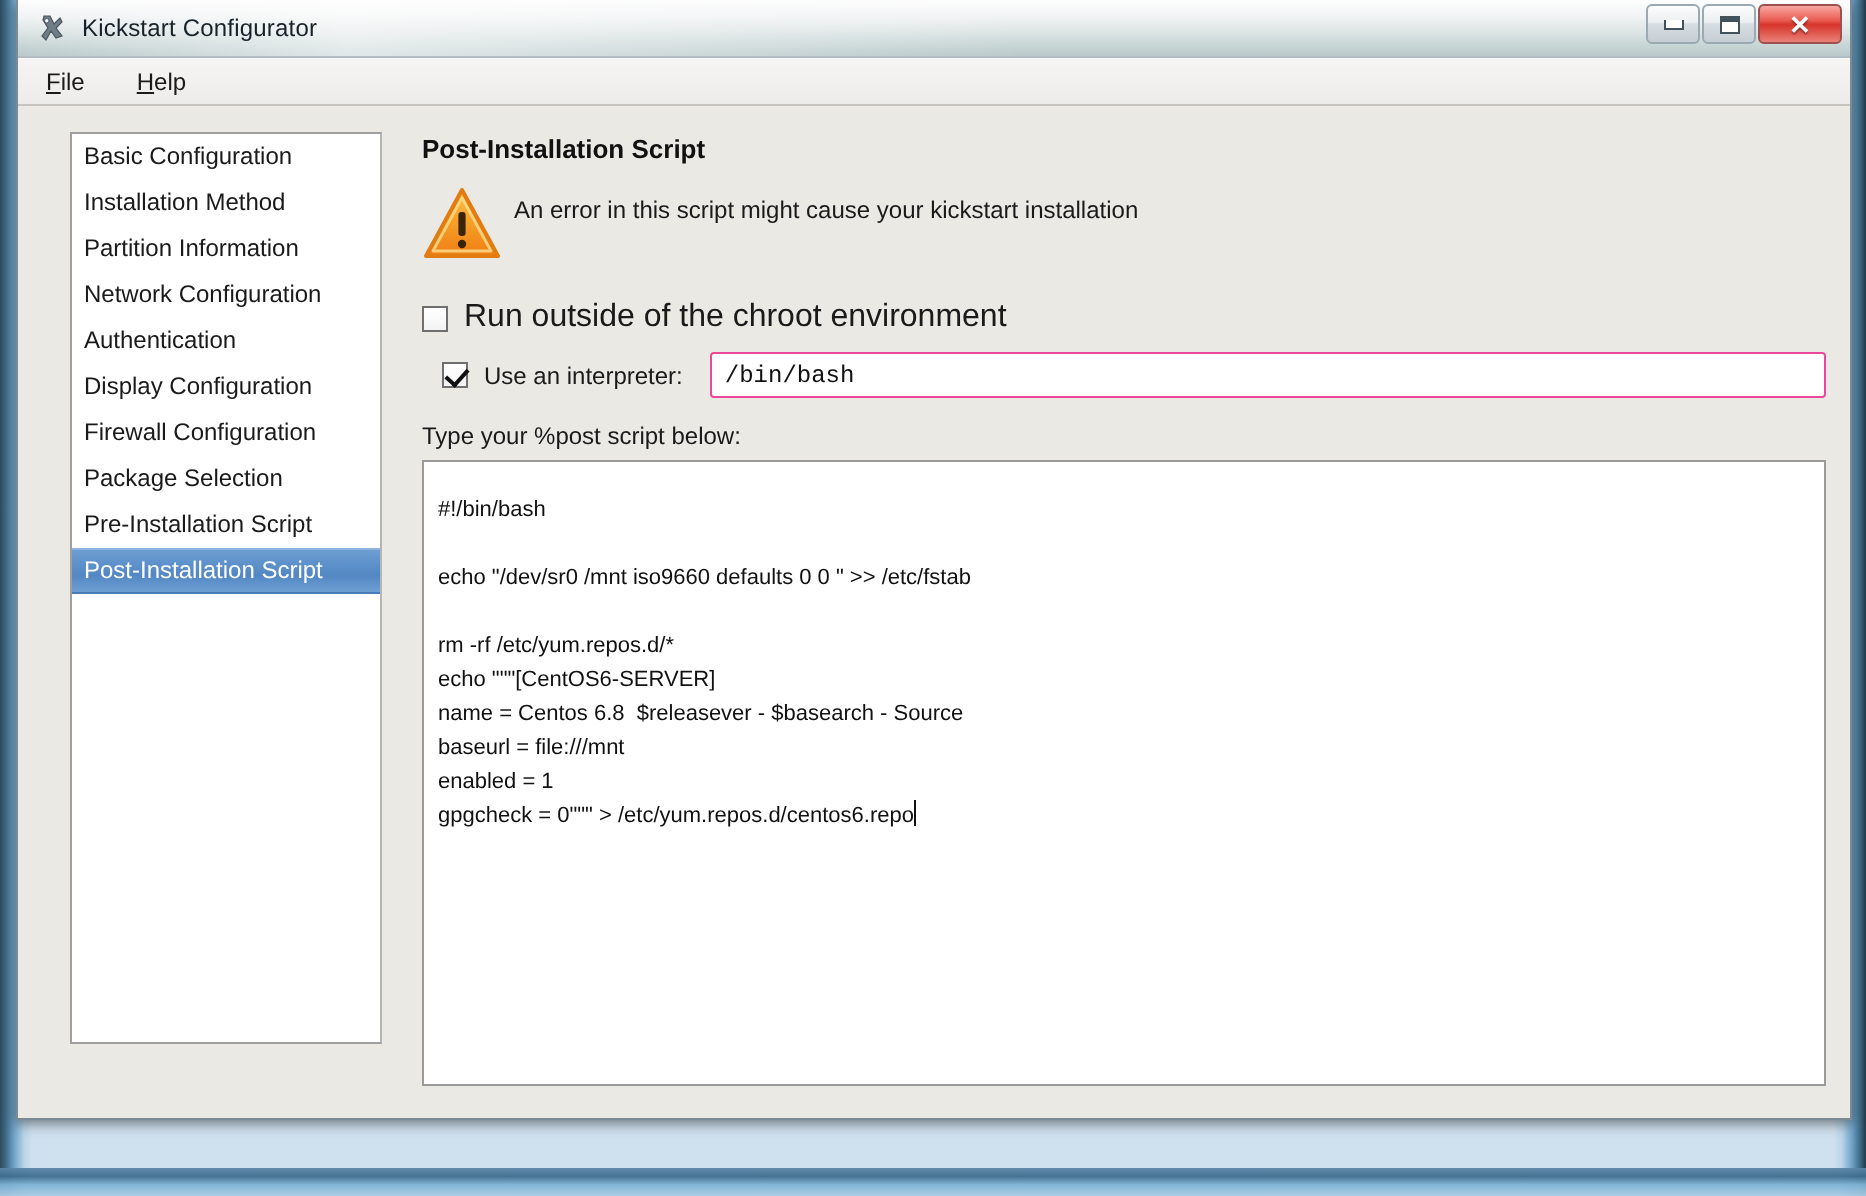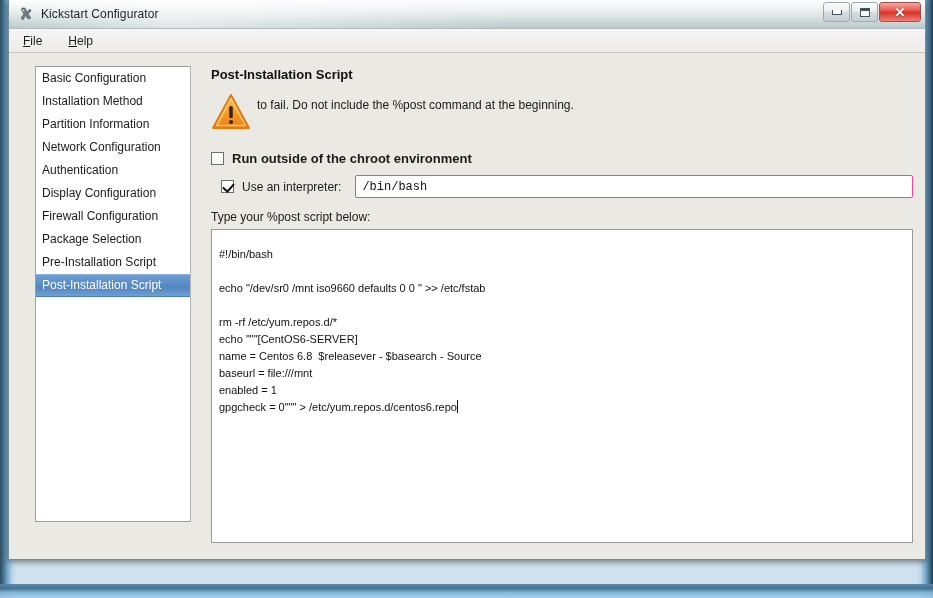--- a/index.html
+++ b/index.html
@@ -196,21 +196,21 @@
   }
   .cbox.checked::after {
     content: "";
     position: absolute;
     left: 3px; top: 0px;
     width: 5px; height: 9px;
     border: solid #111;
     border-width: 0 2px 2px 0;
     transform: rotate(42deg);
   }
-  .check-label { font-size: 13px; color: #1a1a1a; white-space: nowrap; font-weight: bold;}
+  .check-label { font-size: 16px; color: #1a1a1a; white-space: nowrap;}
 
   #interp-row { display:flex; align-items:center; margin-bottom: 12px; padding-left: 10px; }
   #interp-label { font-size: 12px; color:#1a1a1a; white-space:nowrap; margin-right: 14px; }
   #interp-input {
     flex: 1 1 auto;
     height: 23px;
     border: 1px solid #ec4899;
     background: #ffffff;
     font-family: Liberation Mono, monospace;
     font-size: 12px;
@@ -308,21 +308,21 @@
                 <stop offset="100%" stop-color="#ef7e13"></stop>
               </linearGradient>
             </defs>
             <path d="M20 2 L38 35 L2 35 Z" fill="url(#wg)" stroke="#e07c12" stroke-width="2" stroke-linejoin="round"></path>
             <path d="M20 6 L34.5 32.5 L5.5 32.5 Z" fill="none" stroke="#fdd98a" stroke-width="1.4" stroke-linejoin="round" opacity=".85"></path>
             <rect x="18.2" y="13" width="3.6" height="12" rx="1.6" fill="#3a2408"></rect>
             <circle cx="20" cy="29" r="2.1" fill="#3a2408"></circle>
           </svg>
         </div>
         <div id="warn-text">
-          <div>to fail. Do not include the %post command at the beginning.</div>
+          <div>An error in this script might cause your kickstart installation</div>
         </div>
       </div>
 
       <div class="check-row">
         <span class="cbox" id="cb-chroot"></span>
         <span class="check-label">Run outside of the chroot environment</span>
       </div>
 
       <div id="interp-row">
         <span class="cbox checked" id="cb-interp"></span>

